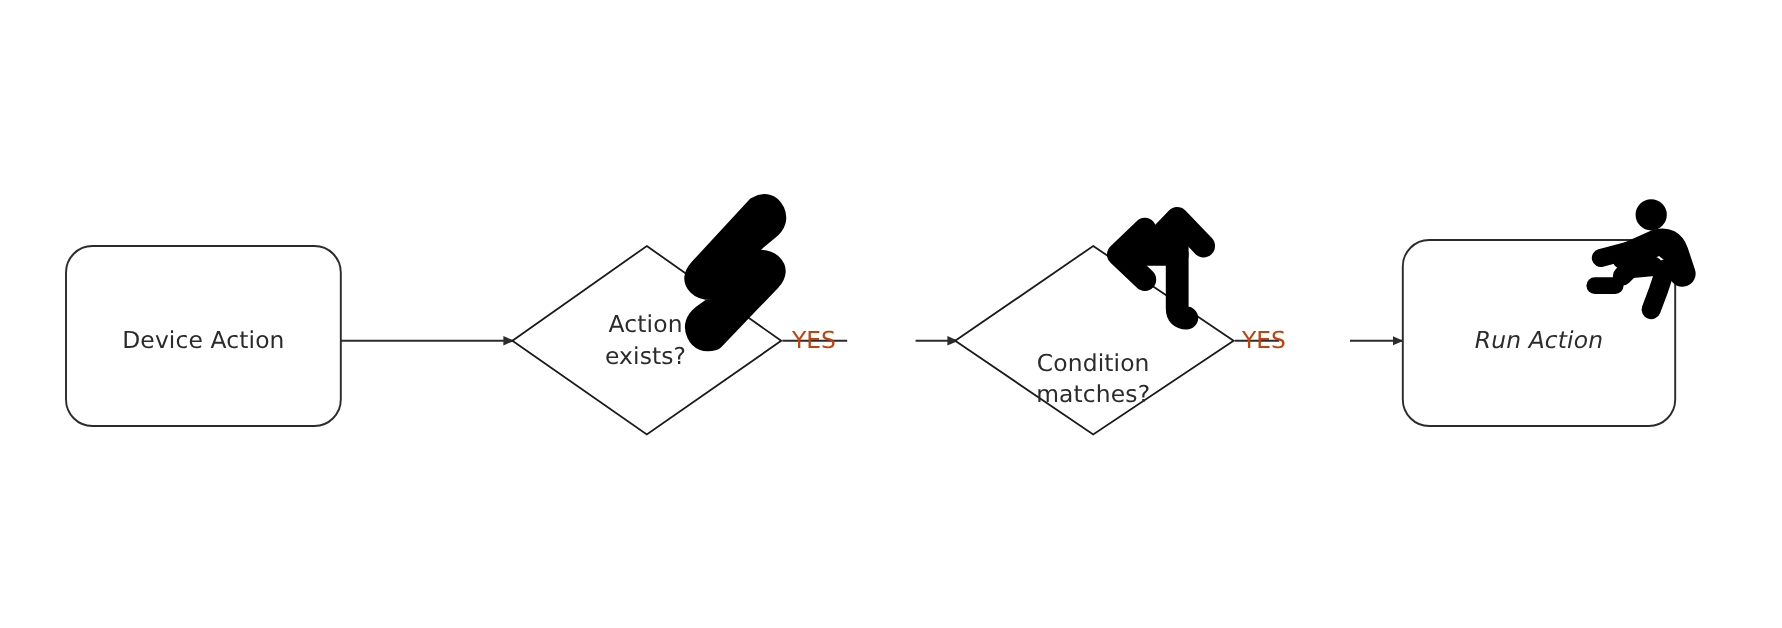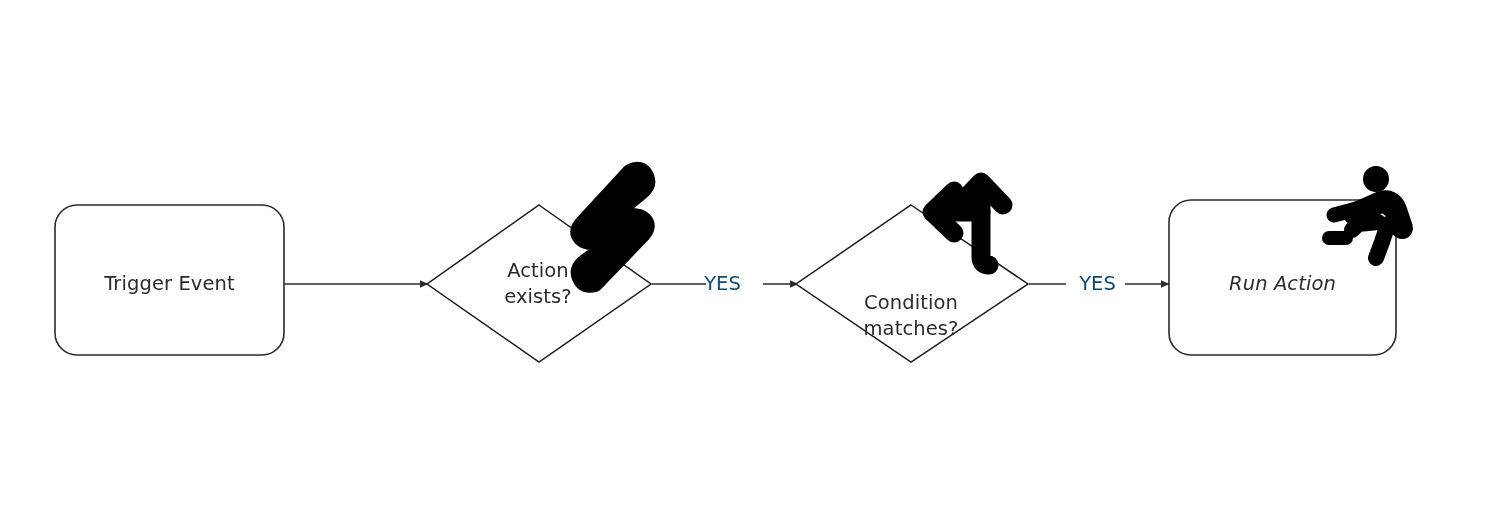--- a/index.html
+++ b/index.html
@@ -28,22 +28,21 @@
     color: #2b2b2b;
     font-size: 19.5px;
     line-height: 26px;
     font-family: "DejaVu Sans", "Liberation Sans", sans-serif;
     white-space: pre;
     letter-spacing: 0.1px;
     pointer-events: none;
   }
   .edge-label {
     position: absolute;
-    text-align: center;
-    color: #0c4a6e;
+    color: #c2410c;
     font-size: 19.5px;
     line-height: 22px;
     font-family: "DejaVu Sans", "Liberation Sans", sans-serif;
     white-space: pre;
     pointer-events: none;
   }
   .label-device-event { left: 55px;   top: 271px; width: 229px; }
   .label-trigger      { left: 425px;  top: 258px; width: 226px; }
   .label-condition    { left: 795px;  top: 258px; width: 232px; margin-top: 32px; }
   .label-run-action   { left: 1169px; top: 271px; width: 227px; font-style: italic; }
@@ -131,21 +130,21 @@
     <path d="M 62,43 L 76,52" fill="none" stroke="#000000" stroke-width="14" stroke-linecap="round" stroke-linejoin="round"></path>
 
     <path d="M 62,58 L 56,76 L 50,92" fill="none" stroke="#000000" stroke-width="16" stroke-linecap="round" stroke-linejoin="round"></path>
 
     <path d="M 52,56 L 32,58 L 26,64" fill="none" stroke="#000000" stroke-width="16" stroke-linecap="round" stroke-linejoin="round"></path>
 
     <path d="M 3,72 L 20,72" fill="none" stroke="#000000" stroke-width="14" stroke-linecap="round"></path>
   </g>
 </svg>
 
-<div class="node-label label-device-event">Trigger Event</div>
+<div class="node-label label-device-event">Device Action</div>
 
 <div class="node-label label-trigger"><span>Action</span><br><span>exists?</span></div>
 
 <div class="node-label label-condition"><span>Condition</span><br><span>matches?</span></div>
 
 <div class="node-label label-run-action">Run Action</div>
 
 <div class="edge-label label-yes-1">YES</div>
 
 <div class="edge-label label-yes-2">YES</div>

